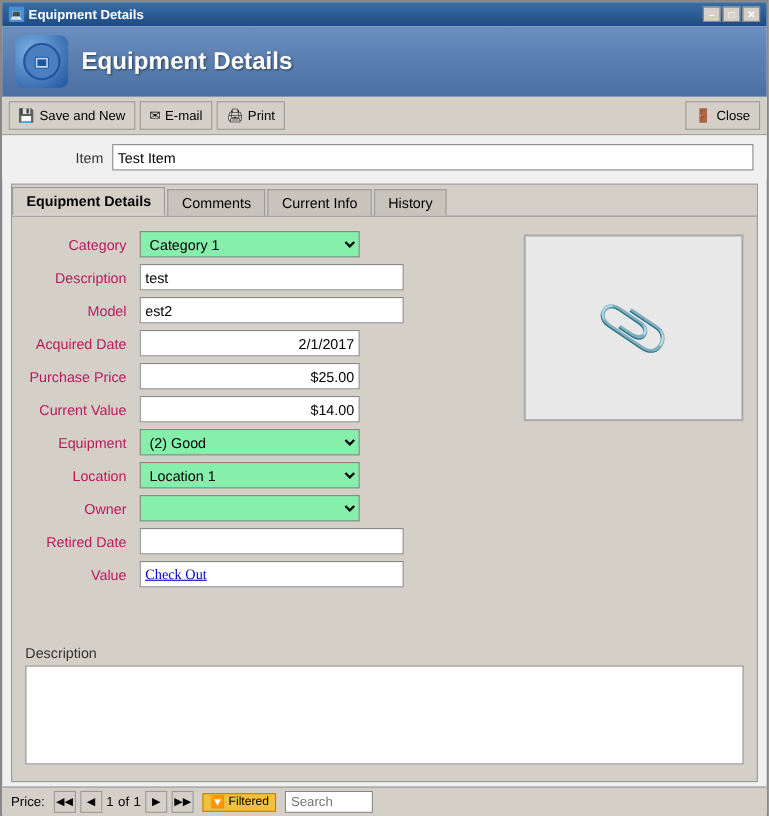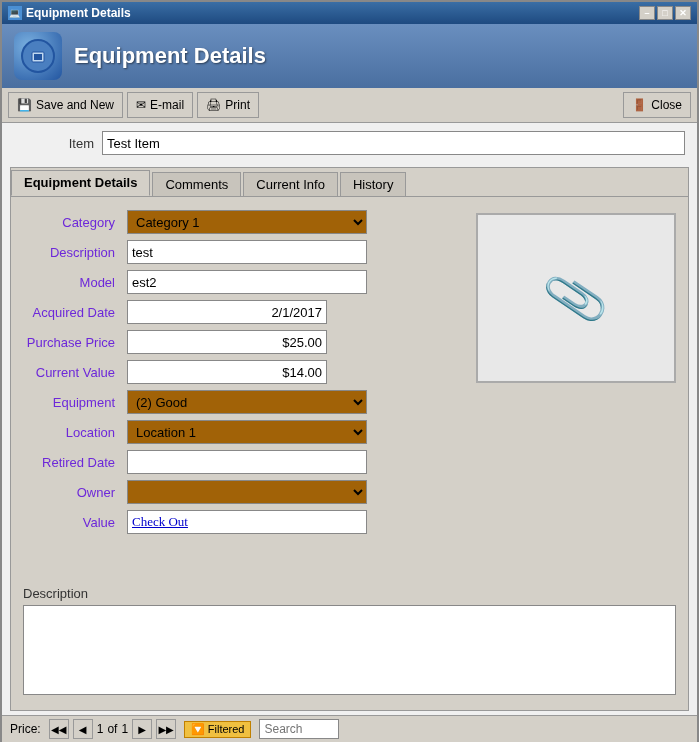--- a/index.html
+++ b/index.html
@@ -175,38 +175,38 @@
       display: flex;
       align-items: center;
       gap: 4px;
       min-height: 26px;
     }
     .field-label {
       width: 100px;
       text-align: right;
       padding-right: 8px;
       font-size: 13px;
-      color: #6d28d9;
+      color: #be185d;
       white-space: nowrap;
     }
     .field-input {
       width: 240px;
       height: 24px;
       border: 1px solid #888;
       padding: 2px 4px;
       font-size: 13px;
       background: white;
     }
     .field-select {
-      width: 240px;
+      width: 200px;
       height: 24px;
       border: 1px solid #888;
       padding: 2px 4px;
       font-size: 13px;
-      background: #a16207;
+      background: #86efac;
     }
     .field-input-right {
       width: 200px;
       height: 24px;
       border: 1px solid #888;
       padding: 2px 4px;
       font-size: 13px;
       background: white;
       text-align: right;
     }
@@ -407,29 +407,29 @@
         </div>
 
         <div class="field-row">
           <span class="field-label">Location</span>
           <select class="field-select">
             <option>Location 1</option>
           </select>
         </div>
 
         <div class="field-row">
-          <span class="field-label">Retired Date</span>
-          <input class="field-input" type="text" value="" style="">
-        </div>
-
-        <div class="field-row">
           <span class="field-label">Owner</span>
           <select class="field-select">
             <option></option>
           </select>
+        </div>
+
+        <div class="field-row">
+          <span class="field-label">Retired Date</span>
+          <input class="field-input" type="text" value="" style="">
         </div>
 
         <div class="field-row">
           <span class="field-label">Value</span>
           <div class="field-link">
             <span>Check Out</span>
           </div>
         </div>
 
       </div>

